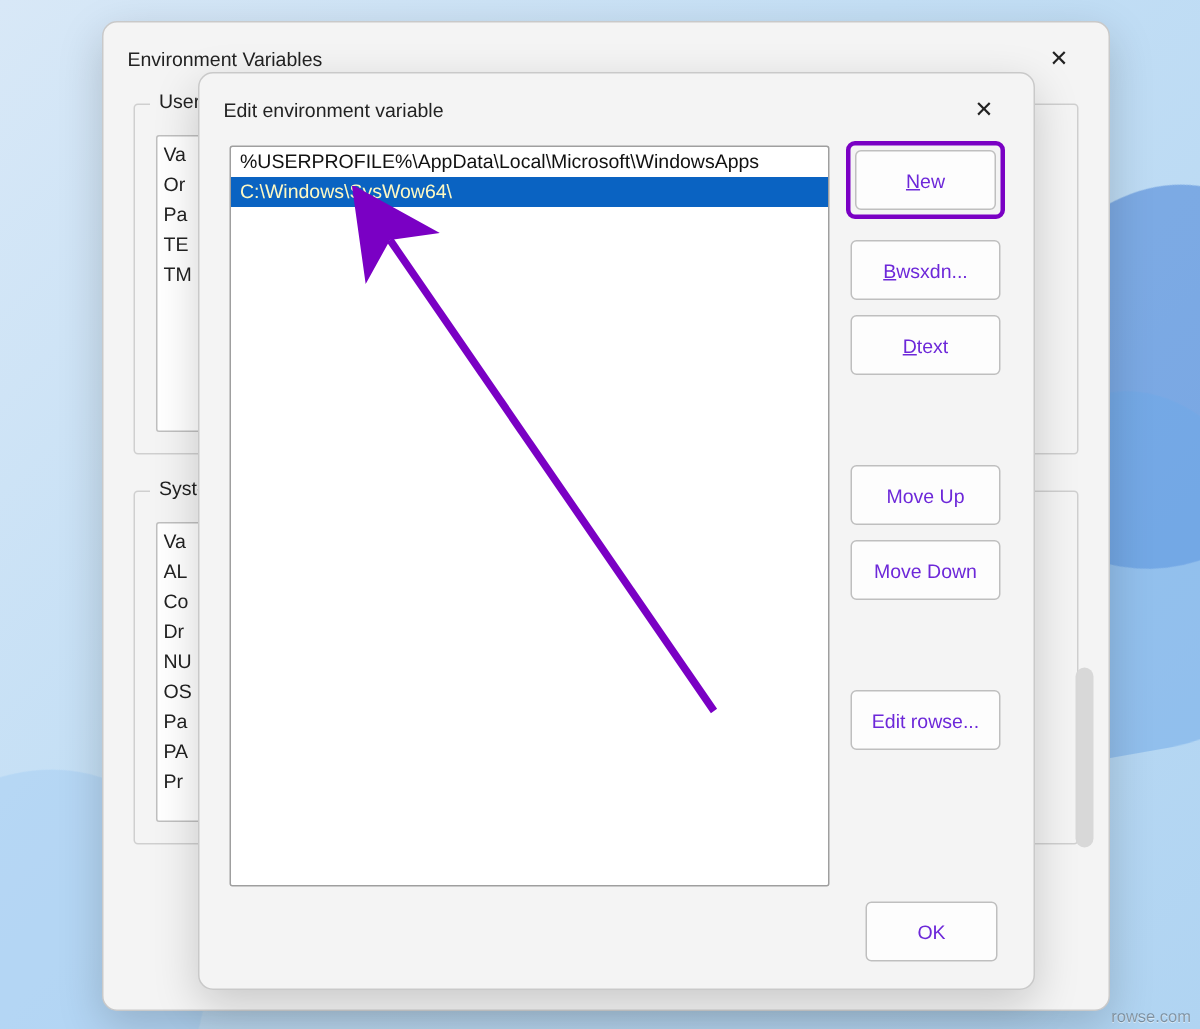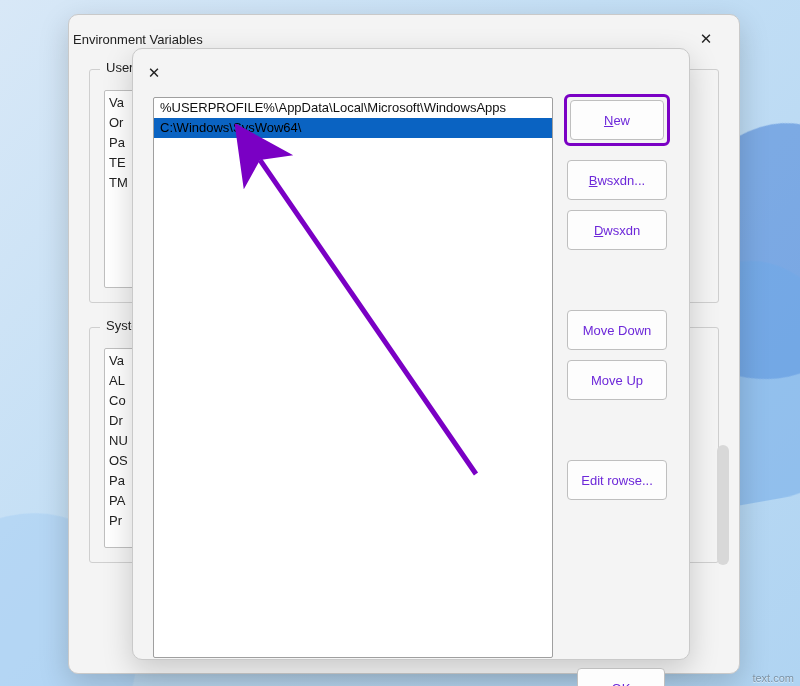--- a/index.html
+++ b/index.html
@@ -16,21 +16,21 @@
   .bloom.b1 { width: 220px; height: 260px; background: #2f6fd1; right: -80px; top: 120px; transform: rotate(20deg); opacity:.45; }
   .bloom.b2 { width: 200px; height: 240px; background: #6fa9e8; right: -60px; top: 260px; transform: rotate(-10deg); opacity:.5; }
   .bloom.b3 { width: 260px; height: 300px; background: #a9d0f4; left: -120px; bottom: -120px; transform: rotate(30deg); opacity:.55; }
 
   .dialog {
     position: absolute; background: #f4f4f4; border: 1px solid #c9c9c9; border-radius: 10px;
     box-shadow: 0 10px 30px rgba(0,0,0,.18);
   }
   .titlebar {
     display: flex; align-items: center; justify-content: space-between;
-    padding: 10px 16px 6px 4px; font-size: 14px; color: #222;
+    padding: 10px 16px 6px 16px; font-size: 14px; color: #222;
   }
   .close-x {
     width: 34px; height: 28px; display: flex; align-items: center; justify-content: center;
     font-size: 15px; color: #222; border-radius: 4px;
   }
 
   
   .env-dialog {
     left: 68px; top: 14px; width: 672px; height: 660px;
   }
@@ -57,28 +57,28 @@
 
   
   .edit-dialog {
     left: 132px; top: 48px; width: 558px; height: 612px; z-index: 10;
     background: #f4f4f4;
   }
   .edit-body {
     display: flex; gap: 14px; padding: 4px 16px 0 20px;
   }
   .path-list {
-    background: #fff; border: 1px solid #9f9f9f; width: 400px; height: 561px; border-radius: 2px;
+    background: #fff; border: 1px solid #9f9f9f; width: 400px; height: 494px; border-radius: 2px;
     overflow: hidden;
   }
   .path-row {
     height: 20px; line-height: 20px; padding: 0 6px; color: #111; white-space: nowrap;
     font-size: 13px;
   }
-  .path-row.selected { background: #0a63c2; color: #000000; }
+  .path-row.selected { background: #0a63c2; color: #fef9c3; }
   .btn-col { display: flex; flex-direction: column; gap: 10px; width: 100px; }
   .btn-col .gap { height: 40px; }
   .winbtn {
     height: 40px; background: #fdfdfd; border: 1px solid #bfbfbf; border-radius: 4px;
     display: flex; align-items: center; justify-content: center; color: #6d28d9;
     cursor: default; user-select: none;
   }
   .winbtn .ul { text-decoration: underline; }
   .highlight-ring {
     border: 3px solid #7a00c4; border-radius: 6px; padding: 3px; margin: -3px -3px 4px -3px;
@@ -132,45 +132,46 @@
           <div class="list-row">PA</div>
           <div class="list-row">Pr</div>
         </div>
     </div>
   </div>
   <div class="parent-scroll"></div>
 </div>
 
 <div class="dialog edit-dialog">
   <div class="titlebar">
+    <span>Edit environment variable</span>
     <div class="close-x">✕</div>
   </div>
   <div class="edit-body">
     <div class="path-list" id="path-list">
         <div class="path-row">%USERPROFILE%\AppData\Local\Microsoft\WindowsApps</div>
         <div class="path-row selected">C:\Windows\SysWow64\</div>
       </div>
     <div class="btn-col">
       <div class="highlight-ring">
         <div class="winbtn">
             <span><span class="ul">N</span><span>ew</span></span>
           </div>
       </div>
       <div class="winbtn">
           <span><span class="ul">B</span><span>wsxdn...</span></span>
         </div>
       <div class="winbtn">
-          <span><span class="ul">D</span><span>wsxdn</span></span>
+          <span><span class="ul">D</span><span>text</span></span>
         </div>
       <div class="gap"></div>
       <div class="winbtn">
-          <span>Move Down</span>
+          <span>Move Up</span>
         </div>
       <div class="winbtn">
-          <span>Move Up</span>
+          <span>Move Down</span>
         </div>
       <div class="gap"></div>
       <div class="winbtn">
           <span>Edit rowse...</span>
         </div>
     </div>
   </div>
   <div class="edit-footer">
     <div class="winbtn">
         <span>OK</span>
@@ -180,13 +181,13 @@
 
 <svg class="arrow-svg" width="360" height="390">
   <defs>
     <marker id="ah" markerWidth="14" markerHeight="14" refX="3" refY="6" orient="auto">
       <path d="M0,0 L12,6 L0,12 L3,6 Z" fill="#7a00c4"></path>
     </marker>
   </defs>
   <line x1="326" y1="350" x2="110" y2="36" stroke="#7a00c4" stroke-width="5" marker-end="url(#ah)"></line>
 </svg>
 
-<div class="watermark">text.com</div>
+<div class="watermark">rowse.com</div>
 
 </body></html>

